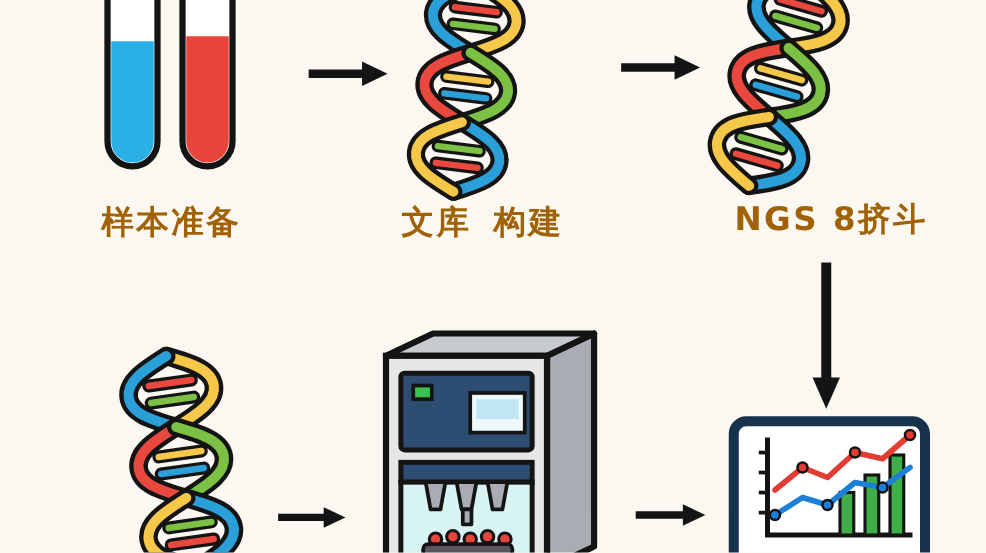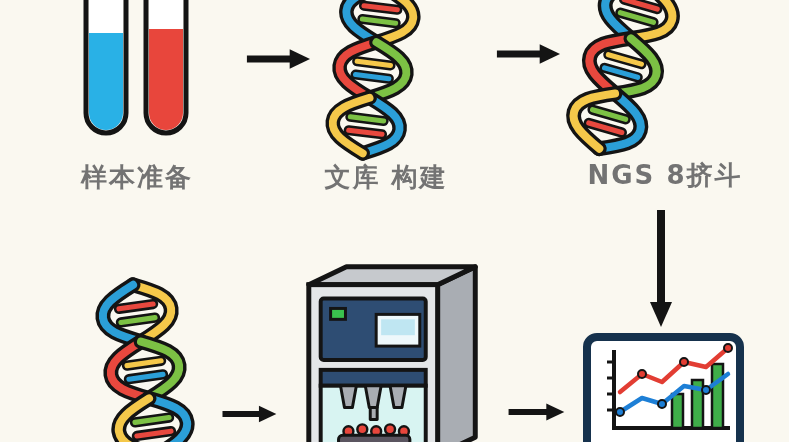--- a/index.html
+++ b/index.html
@@ -12,37 +12,37 @@
     width:789px; height:442px;
     background:#faf8f0;
     overflow:hidden;
   }
   .icon { position:absolute; overflow:visible; }
   .step-label {
     position:absolute;
     text-align:center;
     font-weight:700;
     font-size:26px;
-    color:#737373;
+    color:#a16207;
     letter-spacing:2px;
     white-space:nowrap;
   }
   #tubes   { left:58px;  top:-6px;  width:150px; height:152px; }
   #arrow1  { left:244px; top:47px;  width:68px;  height:24px; }
   #helix1  { left:322px; top:-14px; width:102px; height:168px; transform:rotate(7deg); }
   #arrow2  { left:494px; top:42px;  width:68px;  height:24px; }
   #helix2  { left:570px; top:-20px; width:106px; height:172px; transform:rotate(16deg); }
   #arrowD  { left:648px; top:206px; width:26px;  height:124px; }
   #helix3  { left:92px;  top:284px; width:106px; height:172px; transform:rotate(-8deg); }
   #arrow3  { left:220px; top:402px; width:58px;  height:24px; }
   #machine { left:287px; top:256px; width:218px; height:200px; }
   #arrow4  { left:506px; top:400px; width:60px;  height:24px; }
   #monitor { left:582px; top:332px; width:163px; height:130px; }
   #label-sample  { left:47px;  top:160px; width:180px; }
-  #label-library { left:296px; top:160px; width:180px; }
+  #label-library { left:296px; top:160px; width:180px;font-family:Liberation Mono, monospace; }
   #label-ngs     { left:565px; top:158px; width:200px;text-align:center; }
 </style>
 </head>
 <body>
 
 <div class="stage">
 
   <svg width="0" height="0" style="position:absolute" aria-hidden="true">
     <defs>
       <symbol id="dna-helix" viewBox="0 0 90 150" overflow="visible">

